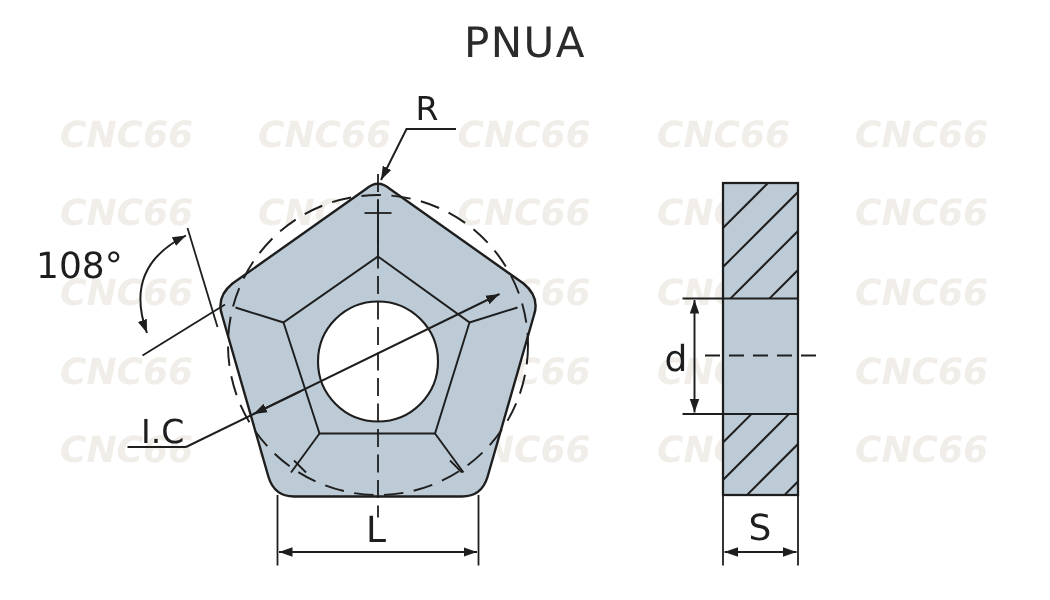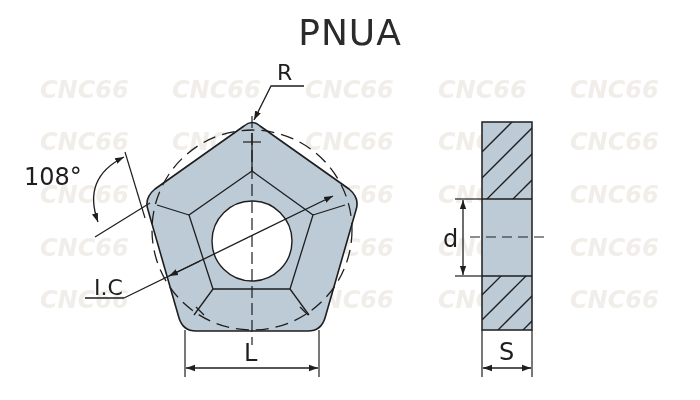--- a/index.html
+++ b/index.html
@@ -1,18 +1,18 @@
 <!DOCTYPE html>
 <html><head>
 <meta charset="utf-8">
 <style>
   html, body { margin: 0; padding: 0; background: #ffffff; }
   body { width: 700px; height: 400px; overflow: hidden; position: relative; font-family: "DejaVu Sans", sans-serif; }
   #canvas { position: absolute; left: 0; top: 0; width: 700px; height: 400px; }
-  .title { position: absolute; left: 0; width: 700px; top: 12px; text-align: center; font-size: 36px; color: #2b2b2b; letter-spacing: 1px; font-family: "DejaVu Sans", sans-serif; }
+  .title { position: absolute; left: 0; width: 700px; top: 12px; text-align: center; font-size: 28px; color: #2b2b2b; letter-spacing: 1px; font-family: "DejaVu Sans", sans-serif; }
   .lbl { font-family: "DejaVu Sans", sans-serif; fill: #1e1e1e; }
   .wm { font-family: "DejaVu Sans", sans-serif; font-style: italic; font-weight: bold; font-size: 24px; fill: #f1eeea; }
 </style>
 </head>
 <body>
 
 <div class="title">PNUA</div>
 
 <svg id="canvas" viewBox="0 0 700 400" xmlns="http://www.w3.org/2000/svg">
   <defs>

